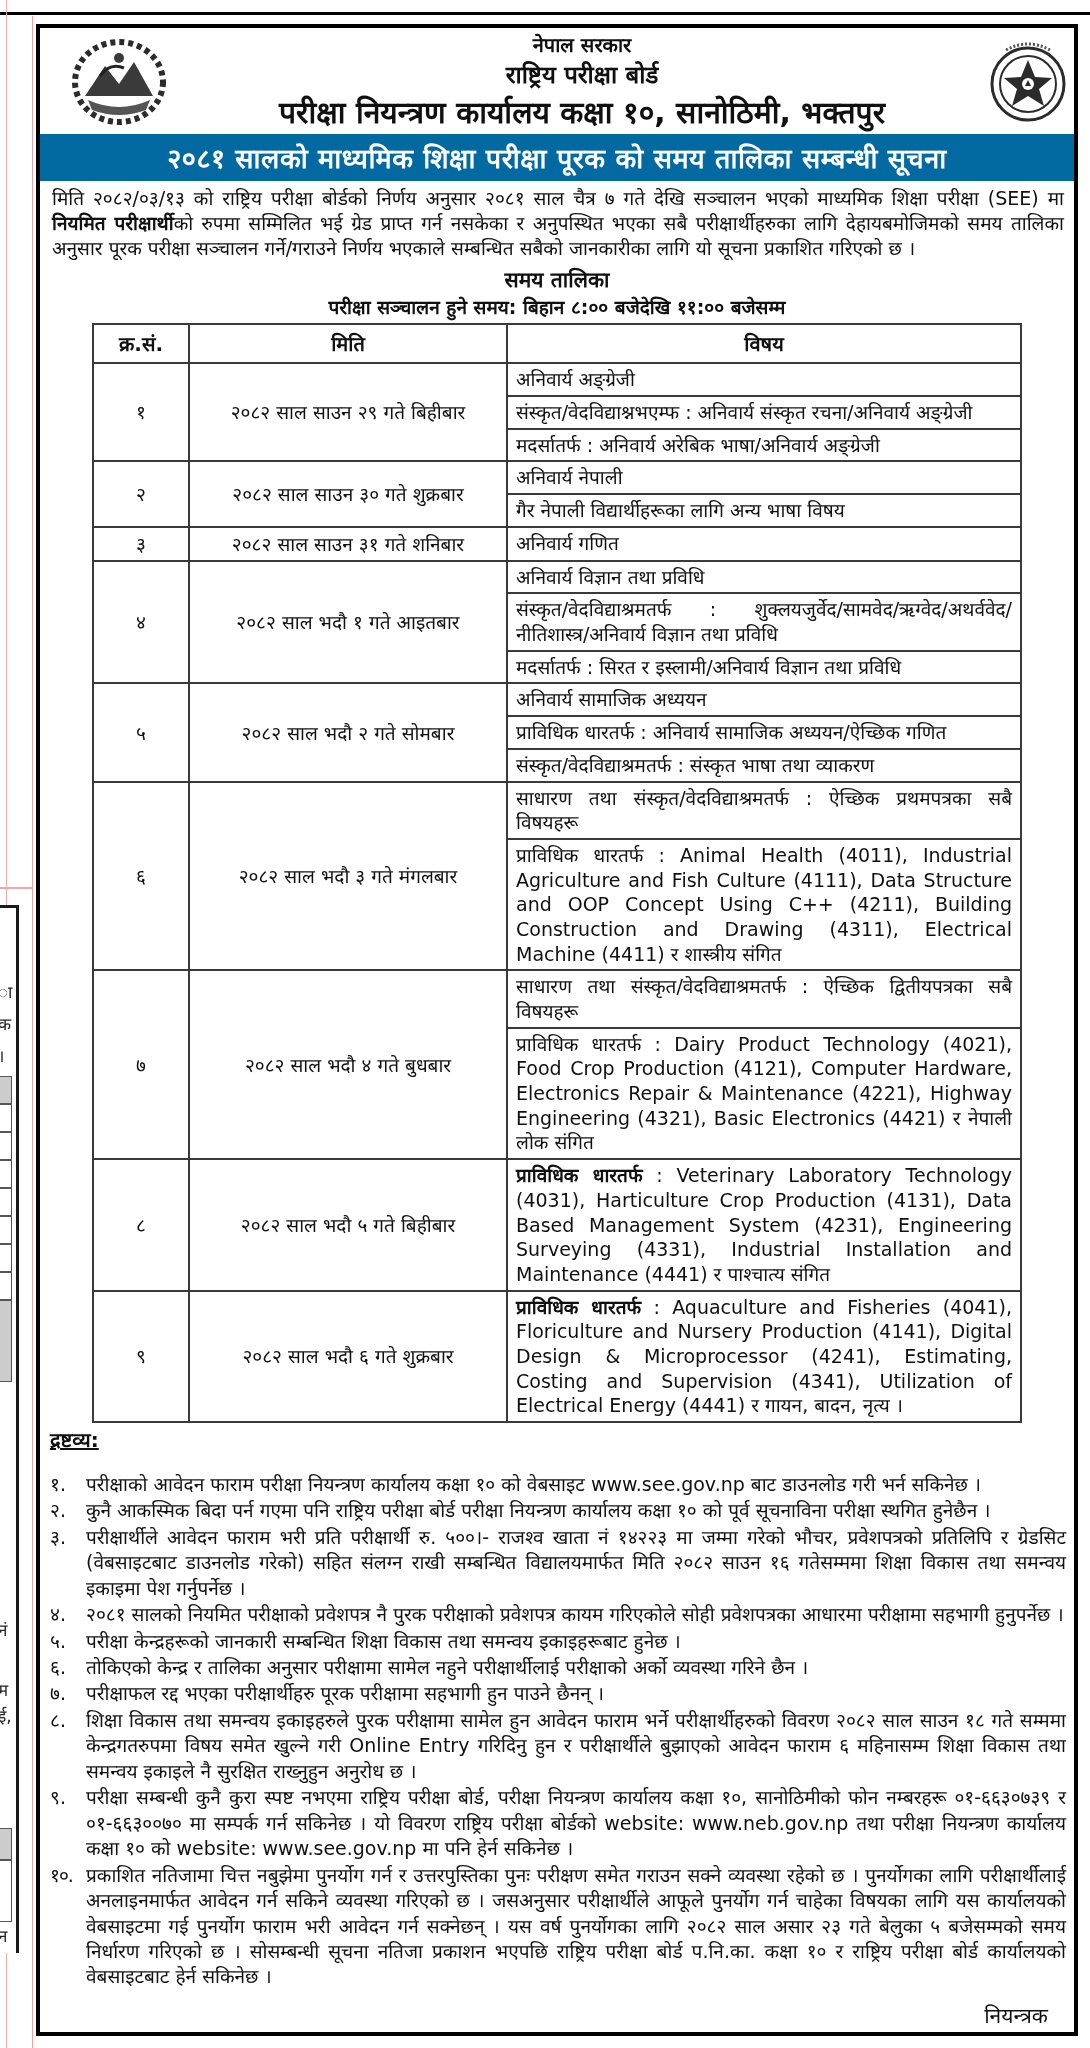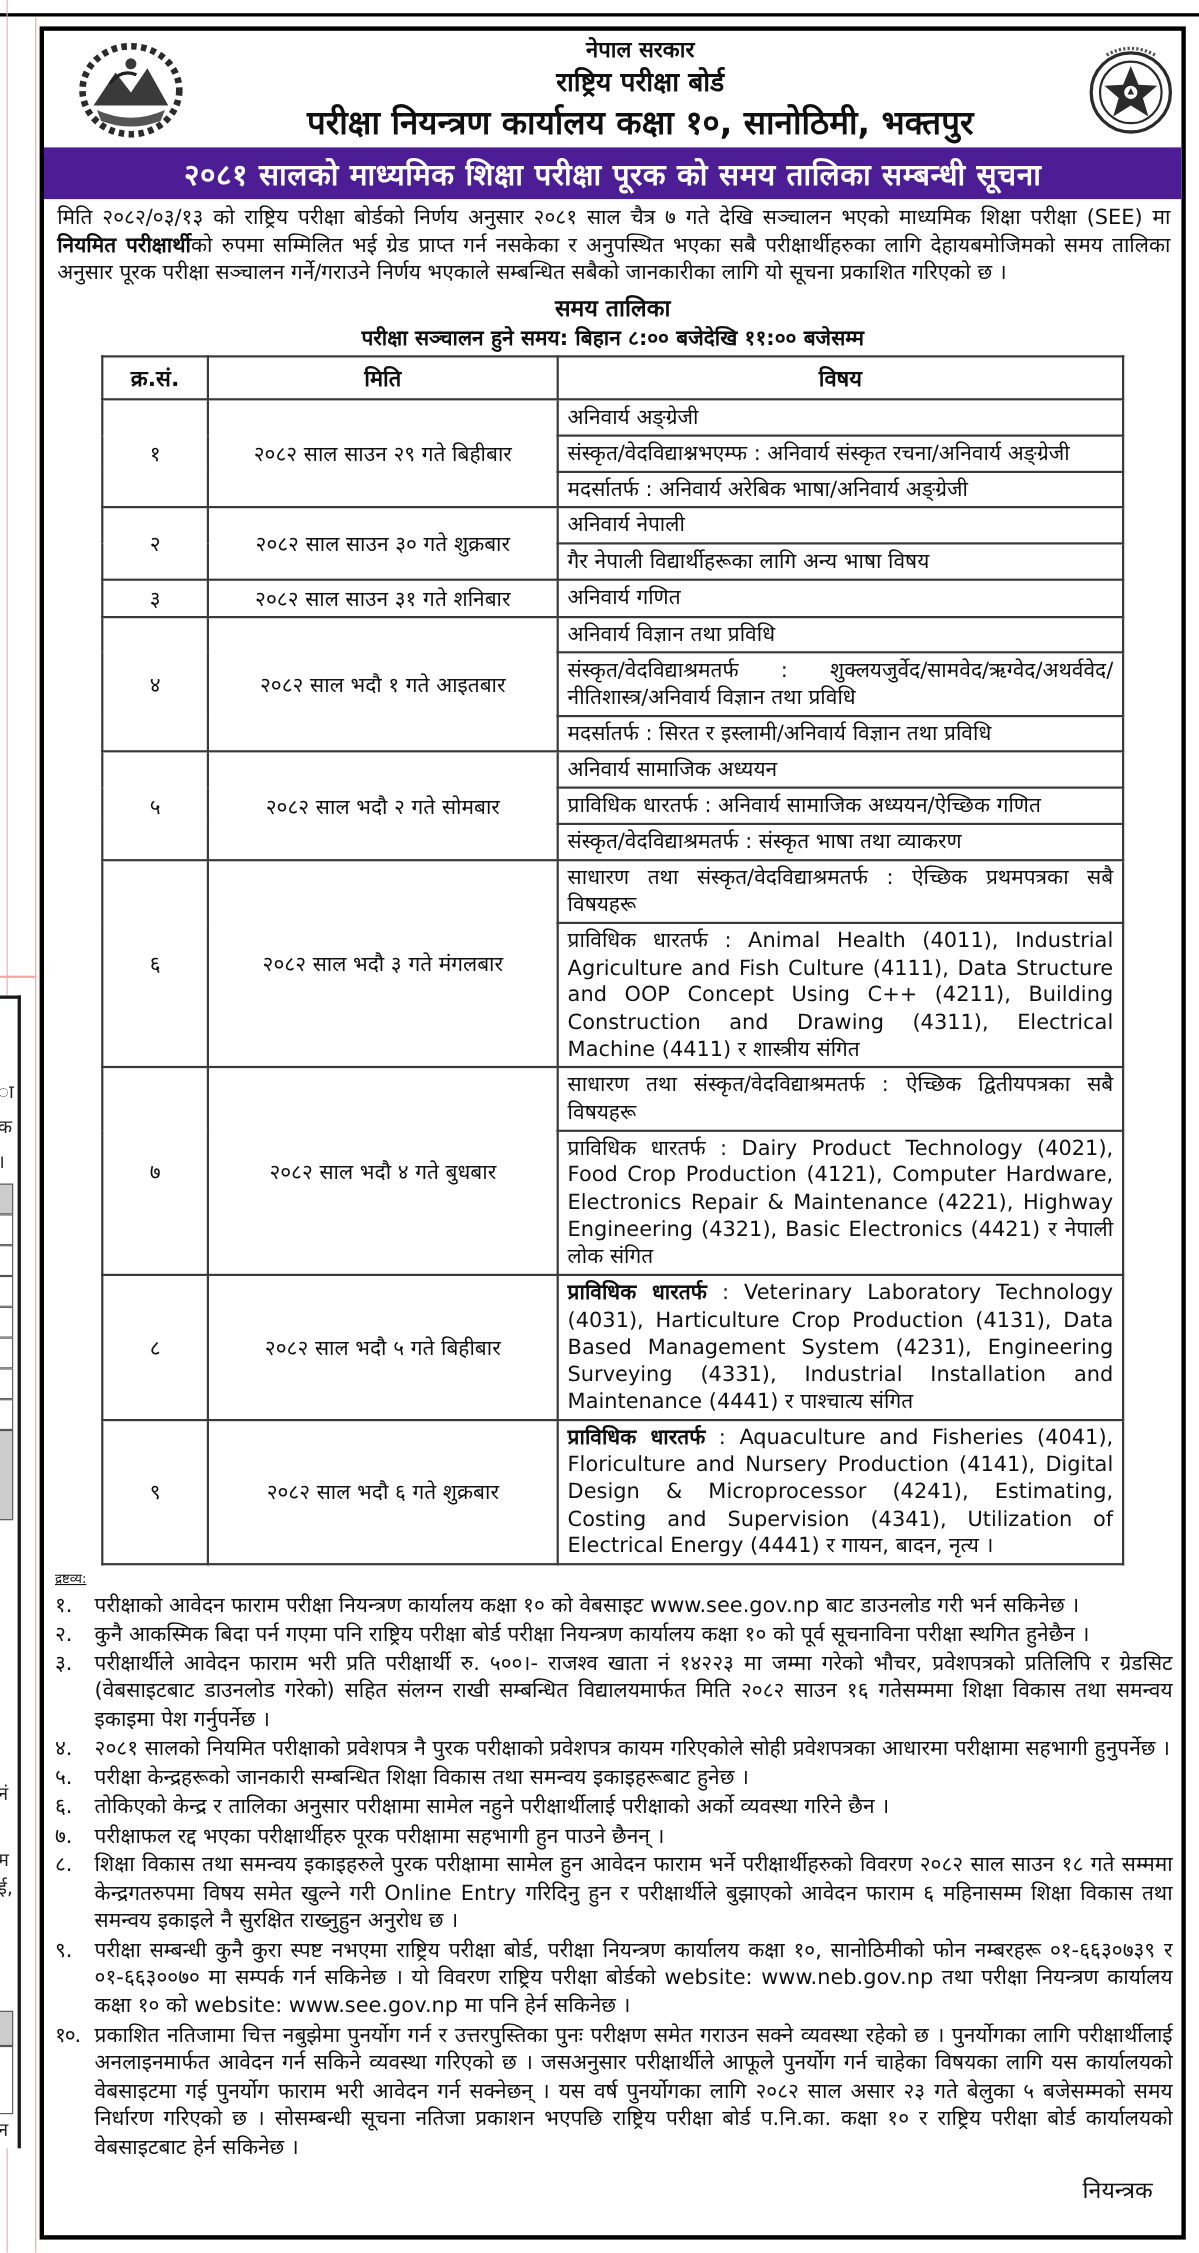--- a/index.html
+++ b/index.html
@@ -24,34 +24,34 @@
     position:absolute;left:36px;top:24px;width:1034px;height:2004px;
     border:4px solid #000;background:#fff;
   }
   .header{display:flex;align-items:center;padding:5px 4px 2px 20px;}
   .header-text{flex:1;text-align:center;line-height:1.25;}
   .h-line1{font-size:20px;font-weight:bold;}
   .h-line2{font-size:24px;font-weight:bold;margin-top:2px;}
   .h-line3{font-size:30px;font-weight:bold;margin-top:4px;}
   .logo{flex:0 0 auto;}
   .banner{
-    background:#4c1d95;color:#fff;text-align:center;font-weight:bold;
+    background:#0369a1;color:#fff;text-align:center;font-weight:bold;
     font-size:27px;padding:5px 4px;letter-spacing:0.5px;
   }
   .intro{padding:5px 10px 2px 12px;font-size:19px;line-height:1.33;text-align:justify;}
   .sched-title{text-align:center;font-weight:bold;font-size:21px;margin-top:2px;}
   .sched-sub{text-align:center;font-weight:bold;font-size:19px;margin-top:1px;}
   table.sched{border-collapse:collapse;width:930px;margin:3px auto 0 auto;table-layout:fixed;}
   table.sched th,table.sched td{border:2px solid #3a3a3a;padding:3px 8px;vertical-align:middle;}
   table.sched th{font-size:20px;font-weight:bold;text-align:center;padding:5px 8px;}
   td.sn{width:78px;text-align:center;font-size:19px;}
   td.date{width:300px;text-align:center;font-size:19px;}
   td.subj{text-align:left;font-size:19px;line-height:1.3;text-align:justify;}
   .notes{padding:4px 8px 0 10px;font-size:19px;line-height:1.34;}
-  .notes-heading{font-weight:normal;text-decoration:underline;font-size:12px;margin-bottom:4px;}
+  .notes-heading{font-weight:bold;text-decoration:underline;font-size:20px;margin-bottom:18px;}
   .note-item{display:flex;margin-bottom:1px;}
   .note-num{flex:0 0 36px;}
   .note-num.wide{flex:0 0 36px;letter-spacing:-1px;}
   .note-text{flex:1;text-align:justify;}
   .signature{text-align:right;font-weight:normal;font-size:21px;padding:10px 26px 0 0;}
   b.lead{font-weight:bold;margin-top:20px;}
 </style>
 </head>
 <body>
 

